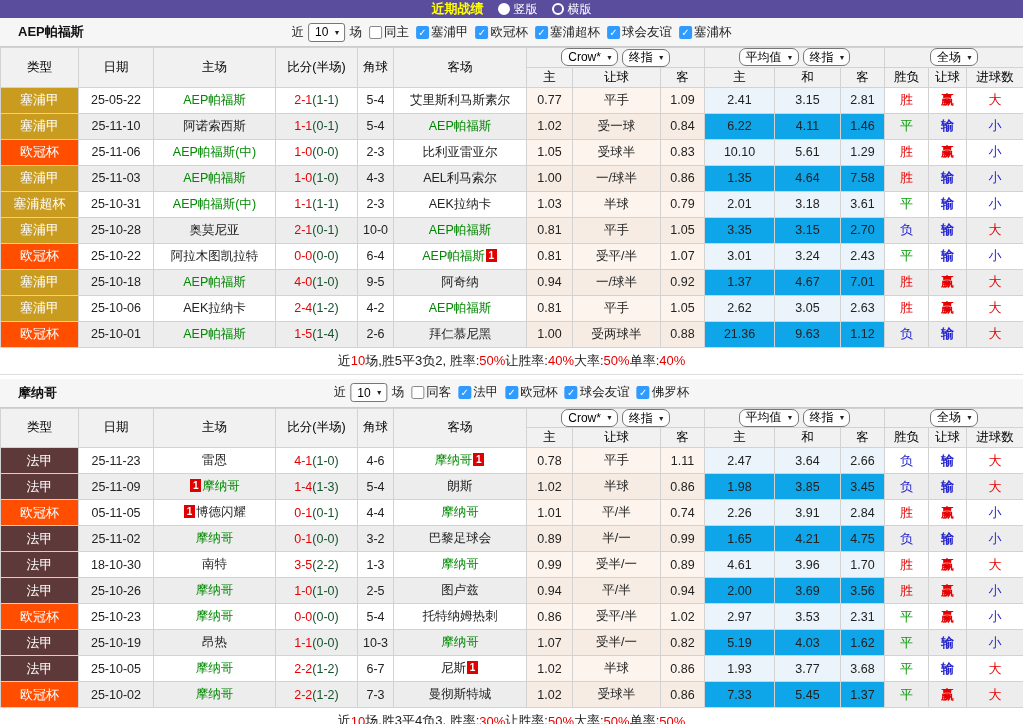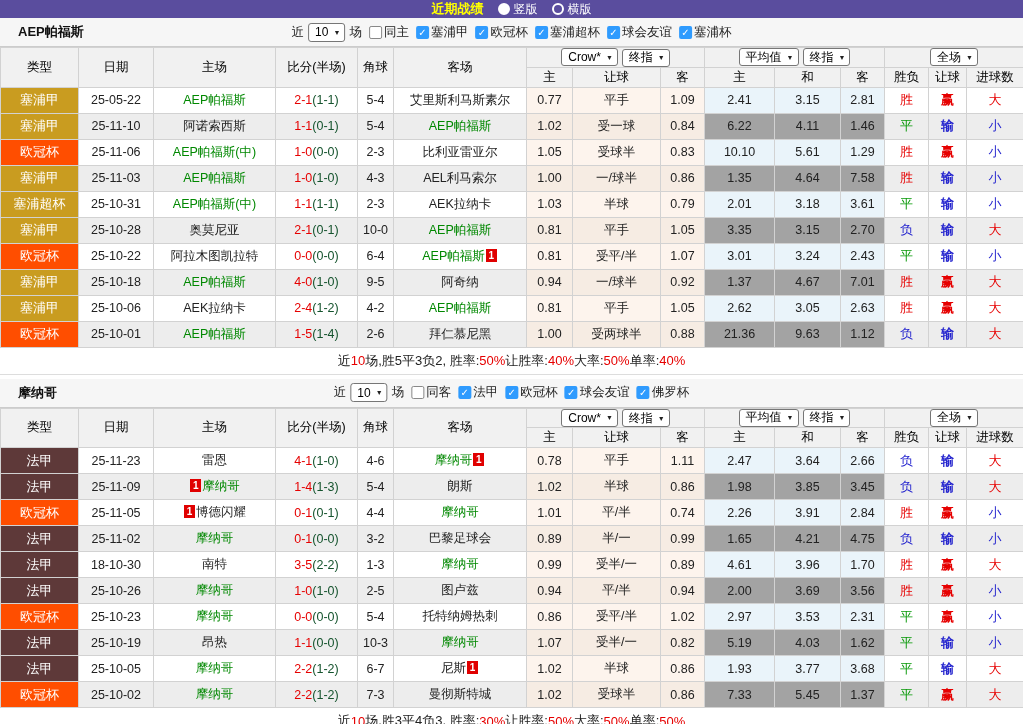--- a/index.html
+++ b/index.html
@@ -19,28 +19,28 @@
   .sel-arr{font-size:7px;margin-left:5px;color:#222;}
   .cbx{width:13px;height:13px;border-radius:2px;display:inline-flex;align-items:center;justify-content:center;font-size:10px;margin:0 1px 0 6px;box-sizing:border-box;cursor:pointer;flex:none;}
   .cbx.on{background:#2F9BFE;color:#fff;}
   .cbx.off{background:#fff;border:1px solid #888;}
   
   table.grid{border-collapse:collapse;table-layout:fixed;width:1023px;font-size:12.5px;}
   .grid th,.grid td{border:1px solid #D2D2D2;text-align:center;padding:0;overflow:hidden;white-space:nowrap;}
   .grid thead th{background:#F1F1F1;font-weight:normal;color:#000;font-size:12.5px;}
   tr.hd1 th{height:18px;}
   tr.hd2 th{height:19px;}
-  tr.hd1 .sel{height:16px;margin:0 2px;}
+  tr.hd1 .sel{height:16px;margin:0 2px;border-radius:7px;}
   .grid tbody tr{height:26px;}
   .grid tbody td{background:#fff;color:#222;}
   .grid tbody tr.alt td{background:#EDEDED;}
   .grid td.od-h{background:#FDF4ED;}
   .grid tr.alt td.od-h{background:#F6ECE3;}
   .grid td.od-a{background:#EAF4FA;}
-  .grid tr.alt td.od-a{background:#a3a3a3;margin-left:35px;}
+  .grid tr.alt td.od-a{background:#0ea5e9;margin-left:35px;}
   .grid td.type-cell{color:#fff;font-size:13px;}
   .self-team{color:#008800;}
   .opp-team{color:#222;}
   .score{color:#E60000;}
   .half{color:#14532d;}
   .badge{display:inline-block;background:#E00000;color:#fff;font-size:10px;font-weight:bold;width:11px;height:13px;line-height:13px;margin:0 1px;vertical-align:1px;}
   td.res{font-size:13px;}
   .res-b{font-weight:bold;}
   .summary{height:26px;display:flex;align-items:center;justify-content:center;font-size:13px;color:#222;border-bottom:1px solid #DDD;background:#fff;}
   .summary .red{color:#E60000;}
@@ -439,21 +439,21 @@
             <td class="od-h">0.86</td>
             <td class="od-a">1.98</td>
             <td class="od-a">3.85</td>
             <td class="od-a">3.45</td>
             <td class="res" style="color: rgb(37, 37, 206);">负</td>
             <td class="res res-b" style="color: rgb(37, 37, 206);">输</td>
             <td class="res" style="color: rgb(230, 0, 0);">大</td>
           </tr>
           <tr>
             <td class="type-cell" style="background: rgb(255, 78, 0);">欧冠杯</td>
-            <td class="date-cell">25-11-05</td>
+            <td class="date-cell">05-11-05</td>
             <td class="team-cell"><span class="badge">1</span><span class="opp-team">博德闪耀</span></td>
             <td class="score-cell"><span class="score">0-1</span><span class="half">(0-1)</span></td>
             <td class="corner-cell">4-4</td>
             <td class="team-cell"><span class="self-team">摩纳哥</span></td>
             <td class="od-h">1.01</td>
             <td class="od-h">平/半</td>
             <td class="od-h">0.74</td>
             <td class="od-a">2.26</td>
             <td class="od-a">3.91</td>
             <td class="od-a">2.84</td>

